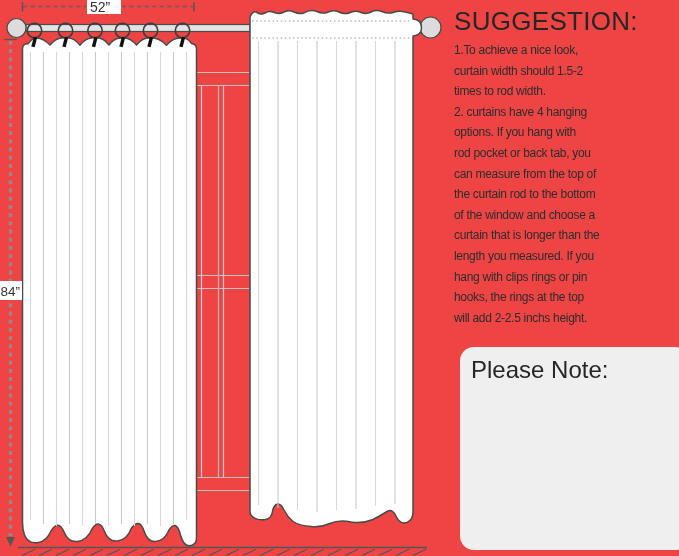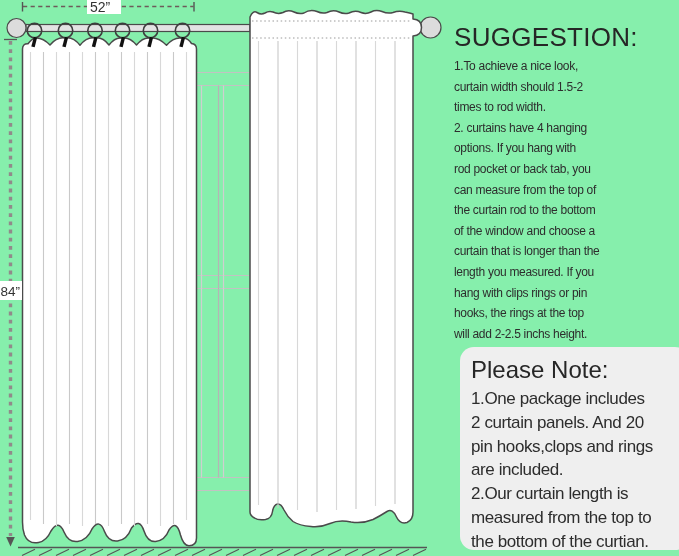--- a/index.html
+++ b/index.html
@@ -1,21 +1,21 @@
 <!DOCTYPE html>
 <html><head>
 <meta charset="utf-8">
 <style>
   html,body{margin:0;padding:0;background:#fff;}
   .stage{
-    position:relative;width:679px;height:556px;background:#86efac;overflow:hidden;
+    position:relative;width:679px;height:556px;background:#ef4444;overflow:hidden;
     font-family:"Liberation Sans", sans-serif;color:#2d2d2d;
   }
   svg text{font-family:"Liberation Sans", sans-serif;}
-  .suggestion{position:absolute;left:454px;top:6px;width:226px;margin-top:16px;}
+  .suggestion{position:absolute;left:454px;top:6px;width:226px;}
   .sug-title{font-size:26px;letter-spacing:.3px;color:#262626;}
   .sug-body{font-size:12px;line-height:20.6px;letter-spacing:-.3px;white-space:pre-line;margin-top:3px;color:#2d2d2d;}
   .note-box{
     position:absolute;left:460px;top:347px;width:229px;height:203px;
     background:#efefef;border-radius:14px;box-sizing:border-box;
     padding:9px 18px 0 11px;
   }
   .note-title{font-size:24px;color:#262626;}
   .note-body{font-size:17px;line-height:23.8px;letter-spacing:-.4px;white-space:pre-line;margin-top:3px;color:#2d2d2d;}
 </style>
@@ -165,22 +165,15 @@
 of the window and choose a
 curtain that is longer than the
 length you measured. If you
 hang with clips rings or pin
 hooks, the rings at the top
 will add 2-2.5 inchs height.</div>
   </div>
 
   <div class="note-box">
     <div class="note-title">Please Note:</div>
-    <div class="note-body">1.One package includes
-2 curtain panels. And 20
-pin hooks,clops and rings
-are included.
-2.Our curtain length is
-measured from the top to
-the bottom of the curtian.</div>
   </div>
 
 </div>
 
 </body></html>

